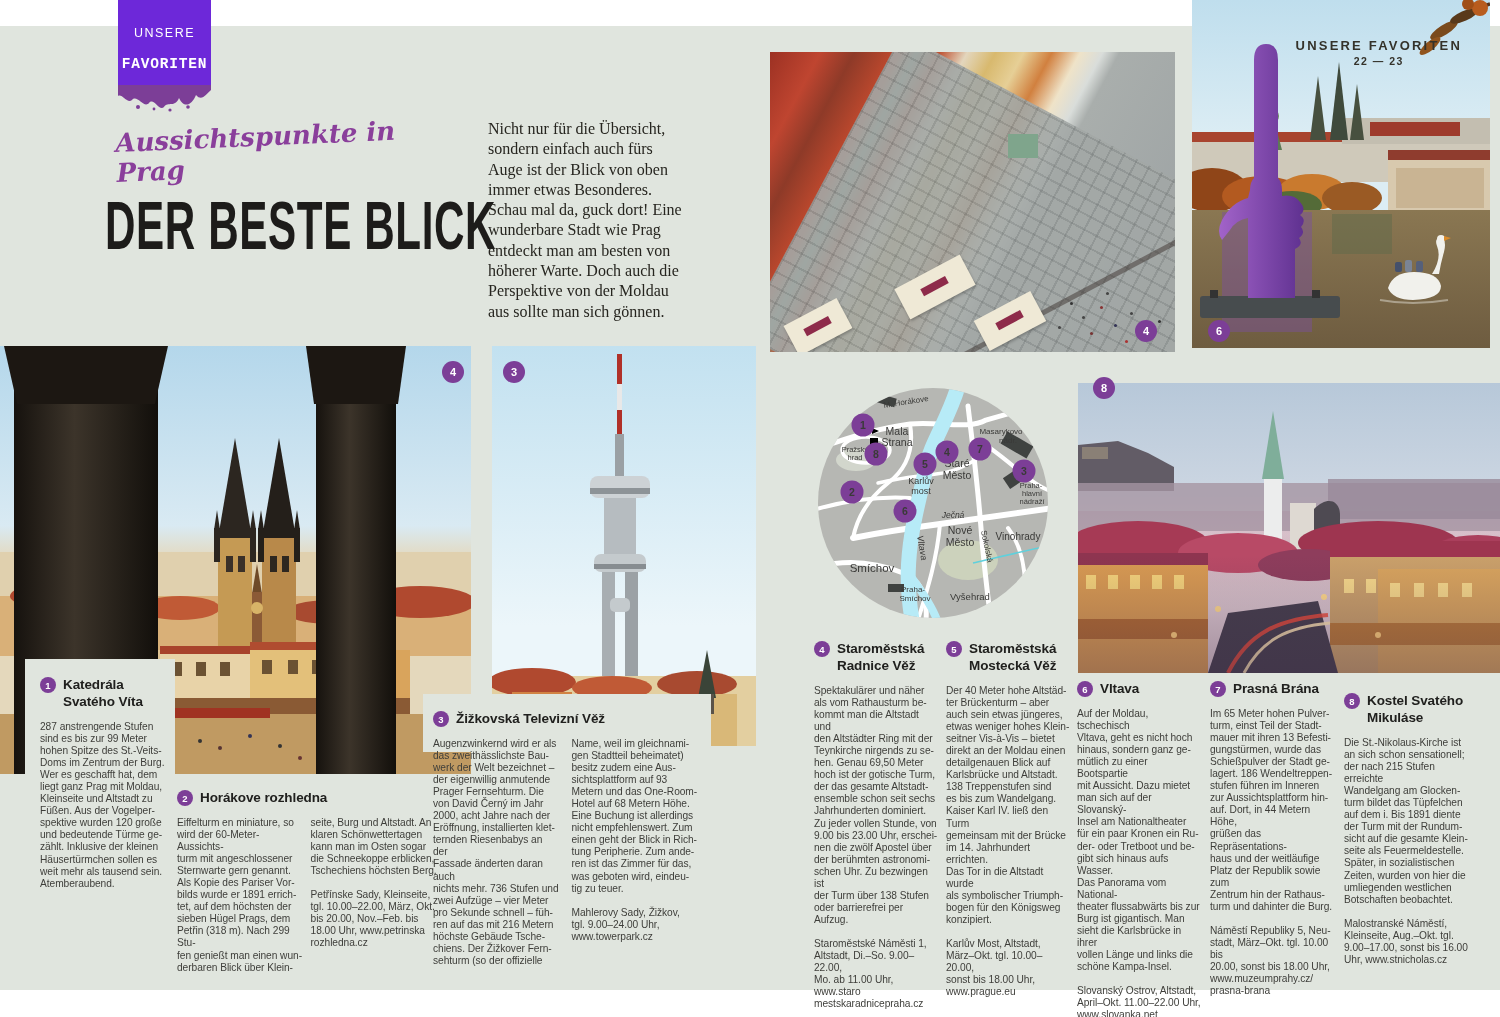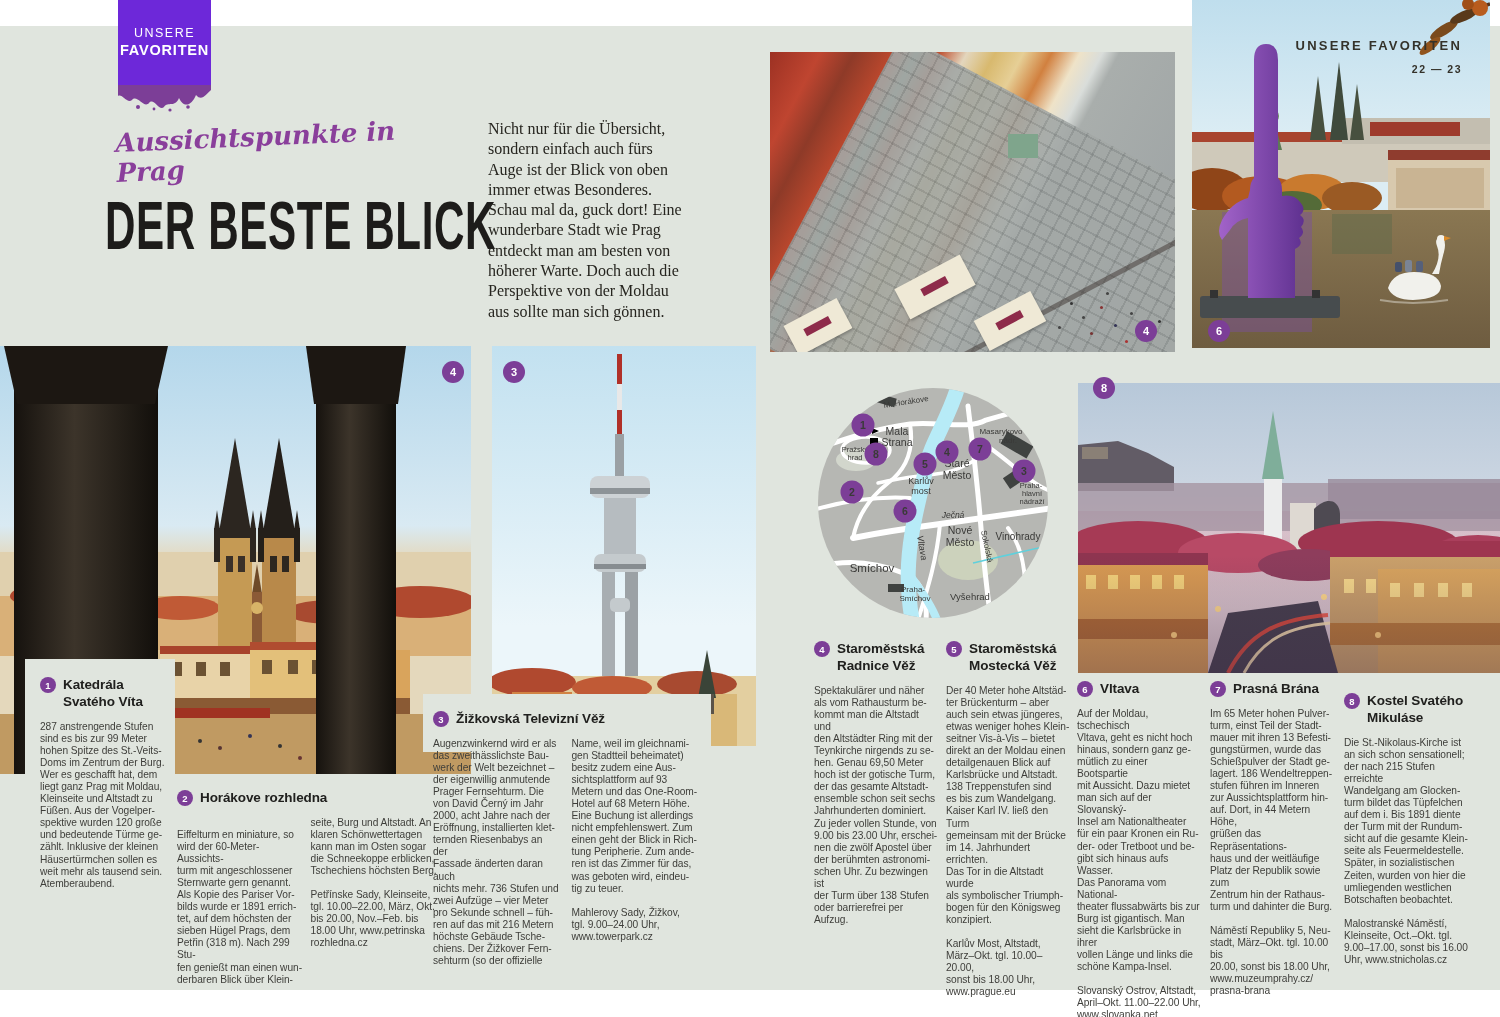--- a/index.html
+++ b/index.html
@@ -5,21 +5,21 @@
   html,body{margin:0;padding:0;background:#888;}
   .page{position:relative;width:1500px;height:1017px;background:#ffffff;overflow:hidden;
         font-family:"Liberation Sans",sans-serif;}
   .abs{position:absolute;}
   .band{position:absolute;left:0;top:26px;width:1500px;height:964px;background:#e0e5de;}
 
   
   .fav-badge{position:absolute;left:118px;top:0;width:93px;height:86px;background:#6d28d9;color:#fff;
              text-align:center;z-index:5;}
   .fav-badge .l1{display:block;margin-top:26px;font-size:12.5px;letter-spacing:1.5px;font-weight:400;}
-  .fav-badge .l2{display:block;margin-top:2px;font-size:14.5px;letter-spacing:.8px;font-weight:700;}
+  .fav-badge .l2{display:block;margin-top:16px;font-size:14.5px;letter-spacing:.8px;font-weight:700;font-family:Liberation Mono, monospace;}
   .fav-brush{position:absolute;left:118px;top:85px;width:93px;height:27px;z-index:5;}
   .kicker{position:absolute;left:116px;top:128px;width:320px;color:#8a3f9b;
           font-family:"DejaVu Serif",serif;font-style:italic;font-weight:700;font-size:26px;
           transform:rotate(-2.5deg);transform-origin:0 50%;}
   .title{position:absolute;left:105px;top:186px;color:#1d1c1a;font-weight:700;font-size:68px;
          white-space:nowrap;}
   .title span{display:inline-block;transform:scaleX(.62);transform-origin:0 50%;letter-spacing:1px;}
   .intro{position:absolute;left:488px;top:119px;width:248px;font-family:Liberation Serif, serif;
          font-size:16px;line-height:20.3px;color:#26251f;white-space:pre-line;}
 
@@ -44,21 +44,21 @@
   .turretA:before{content:"";position:absolute;left:-4px;top:-14px;border-left:19px solid transparent;
      border-right:19px solid transparent;border-bottom:14px solid #6e9largest7b;border-bottom-color:#6e957b;}
   .dotsA{position:absolute;left:300px;top:250px;width:3px;height:3px;background:#333;border-radius:50%;
      box-shadow:12px 14px #444,30px 4px #833,44px 22px #335,60px 10px #444,20px 30px #733,70px 30px #444,
      88px 18px #333,55px 38px #a33,-12px 24px #444,36px -10px #444;}
 
   
   .photoB{left:1192px;top:0;width:298px;height:348px;background:linear-gradient(#bfdeed,#dcedf4 40%);}
   .corner-label{position:absolute;right:28px;top:38px;text-align:right;color:#34322a;z-index:6;}
   .corner-label .cl1{font-size:13px;font-weight:700;letter-spacing:2.2px;}
-  .corner-label .cl2{font-size:10.5px;font-weight:700;letter-spacing:1.5px;margin-top:10px;}
+  .corner-label .cl2{font-size:10.5px;font-weight:700;letter-spacing:1.5px;margin-top:2px;text-align:center;}
 
   
   .photoC{left:0;top:346px;width:471px;height:428px;background:linear-gradient(#b4d7eb,#d9eaf3 42%,#e4d8bc 50%);}
   .pillar{position:absolute;top:0;bottom:0;background:linear-gradient(90deg,#16120e,#3c342a 42%,#120f0b);}
   .pillar .cap{position:absolute;left:-10px;top:0;right:-10px;height:58px;background:#1c1712;
      clip-path:polygon(0 0,100% 0,92% 100%,8% 100%);}
 
   
   .photoD{left:492px;top:346px;width:264px;height:400px;background:linear-gradient(#c2e1f0,#ecf6fa 70%);}
 
@@ -480,21 +480,21 @@
 weit mehr als tausend sein.
 Atemberaubend.</p>
   </div>
 
   <div class="sec" style="left:177px;top:789px;width:262px;">
     <div class="sec-head">
       <span class="nbadge">2</span>
       <h3>Horákove rozhledna</h3>
     </div>
     <div class="cols" style="gap:8px;">
-      <p class="body" style="width:127px;margin-top:12px;">Eiffelturm en miniature, so
+      <p class="body" style="width:127px;">Eiffelturm en miniature, so
 wird der 60-Meter-Aussichts-
 turm mit angeschlossener
 Sternwarte gern genannt.
 Als Kopie des Pariser Vor-
 bilds wurde er 1891 errich-
 tet, auf dem höchsten der
 sieben Hügel Prags, dem
 Petřin (318 m). Nach 299 Stu-
 fen genießt man einen wun-
 derbaren Blick über Klein-</p>
@@ -571,20 +571,24 @@
 der das gesamte Altstadt-
 ensemble schon seit sechs
 Jahrhunderten dominiert.
 Zu jeder vollen Stunde, von
 9.00 bis 23.00 Uhr, erschei-
 nen die zwölf Apostel über
 der berühmten astronomi-
 schen Uhr. Zu bezwingen ist
 der Turm über 138 Stufen
 oder barrierefrei per Aufzug.</p>
+    <p class="body addr">Staroměstské Náměsti 1,
+Altstadt, Di.–So. 9.00–22.00,
+Mo. ab 11.00 Uhr, www.staro
+mestskaradnicepraha.cz</p>
   </div>
 
   <div class="sec" style="left:946px;top:640px;width:124px;">
     <div class="sec-head">
       <span class="nbadge">5</span>
       <h3>Staroměstská
 Mostecká Věž</h3>
     </div>
     <p class="body">Der 40 Meter hohe Altstäd-
 ter Brückenturm – aber
@@ -674,17 +678,17 @@
 turm bildet das Tüpfelchen
 auf dem i. Bis 1891 diente
 der Turm mit der Rundum-
 sicht auf die gesamte Klein-
 seite als Feuermeldestelle.
 Später, in sozialistischen
 Zeiten, wurden von hier die
 umliegenden westlichen
 Botschaften beobachtet.</p>
     <p class="body addr">Malostranské Náměstí,
-Kleinseite, Oct.–Okt. tgl.
+Kleinseite, Aug.–Okt. tgl.
 9.00–17.00, sonst bis 16.00
 Uhr, www.stnicholas.cz</p>
   </div>
 </div>
 
 </body></html>

